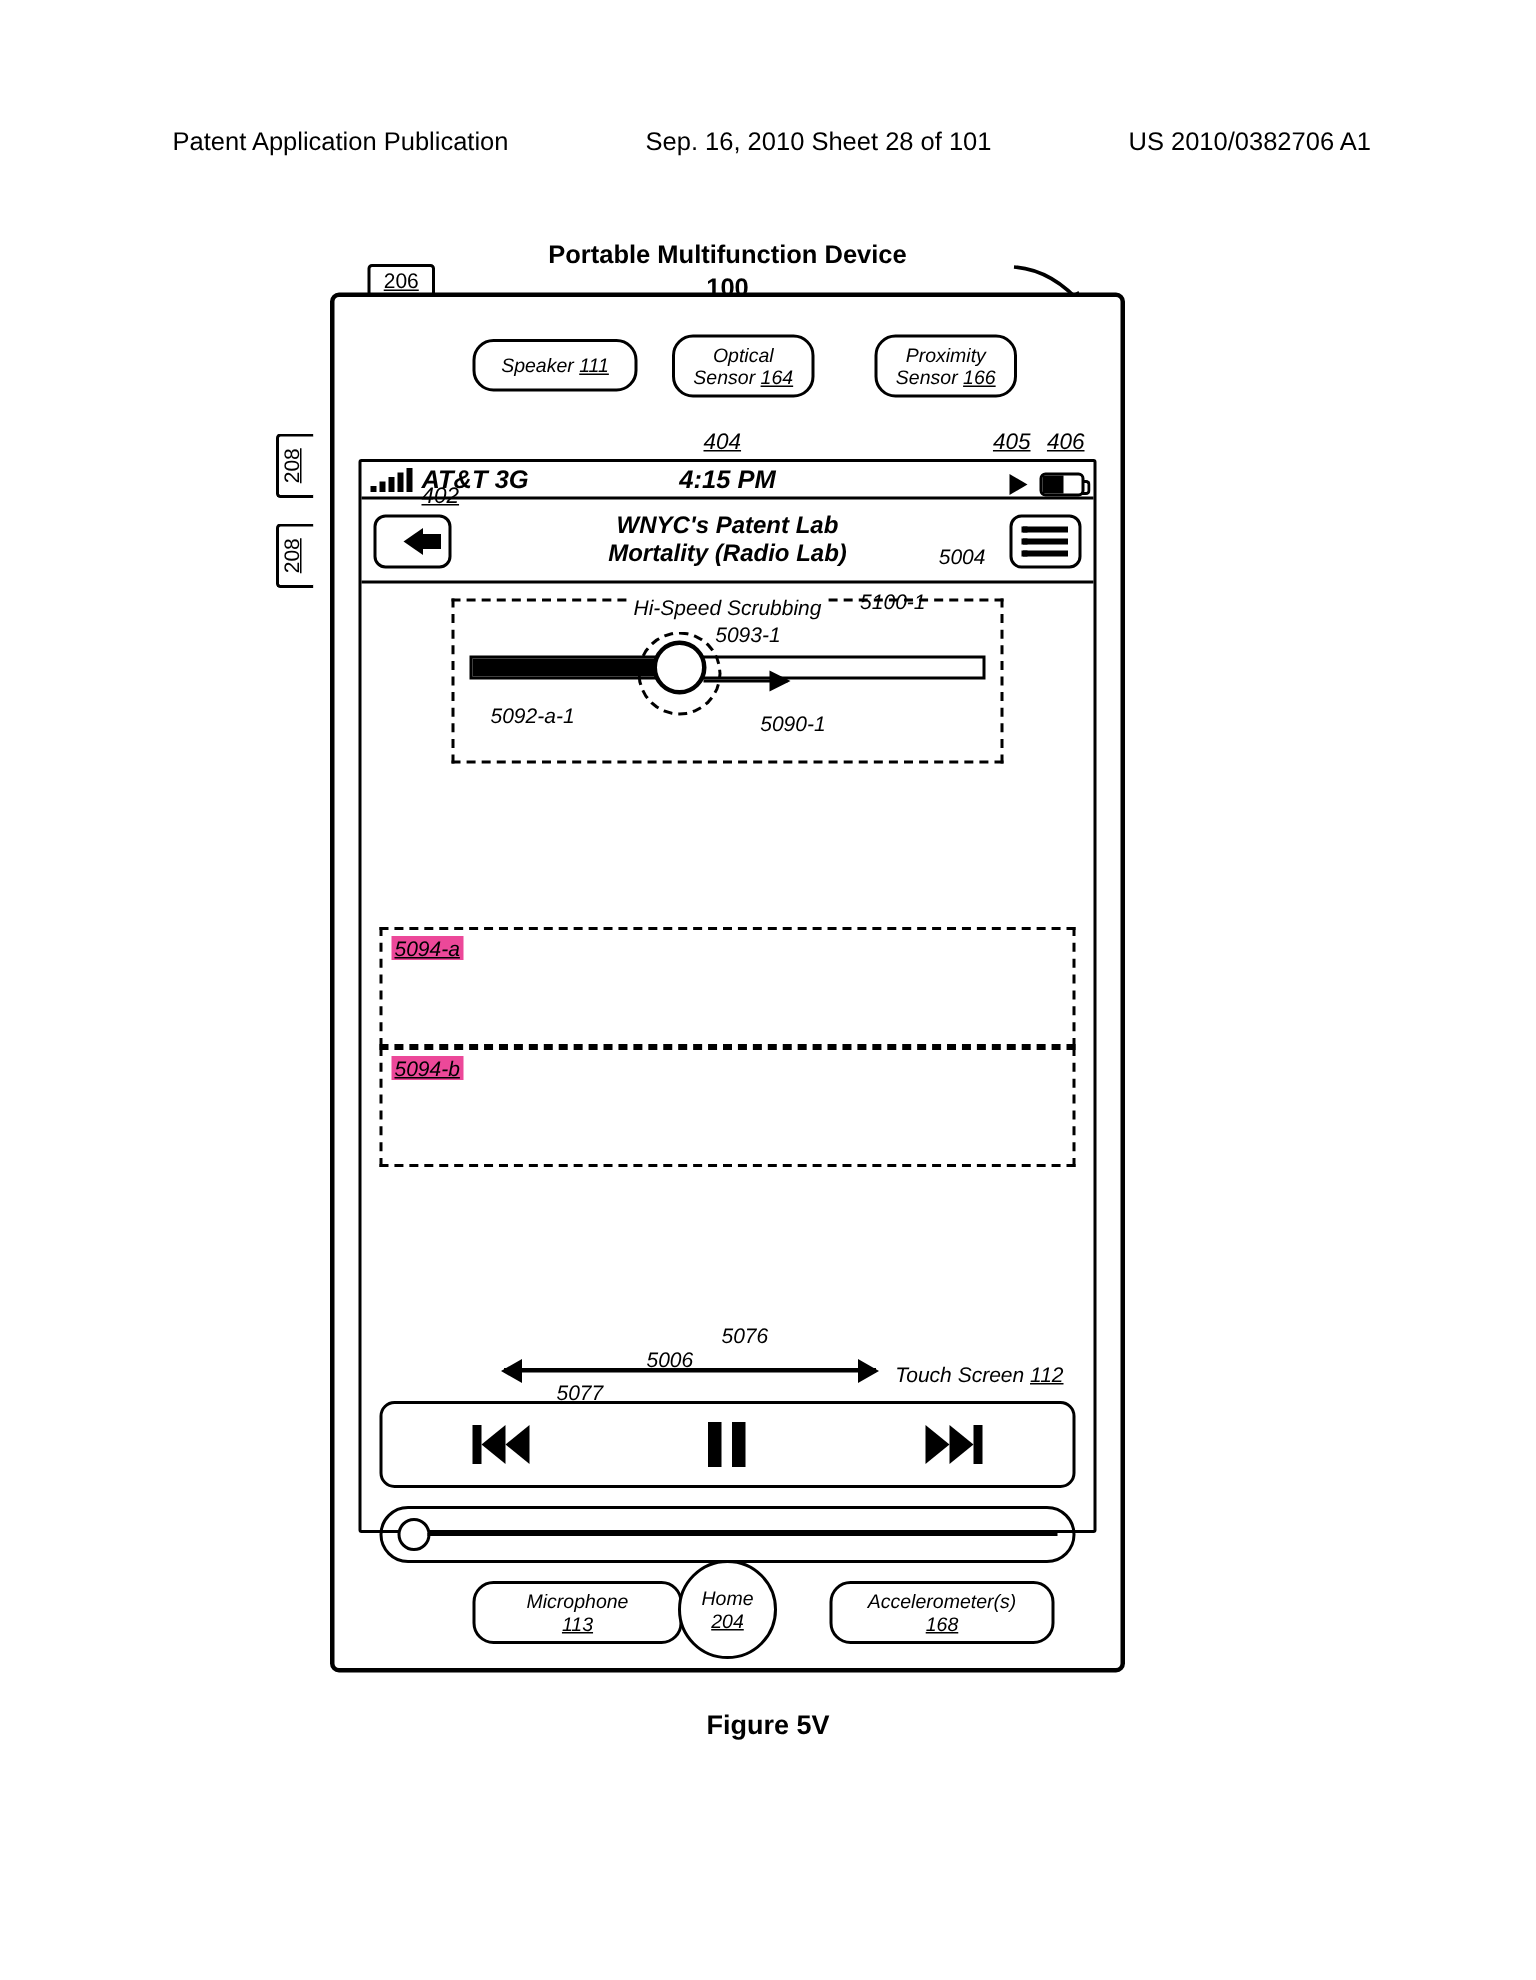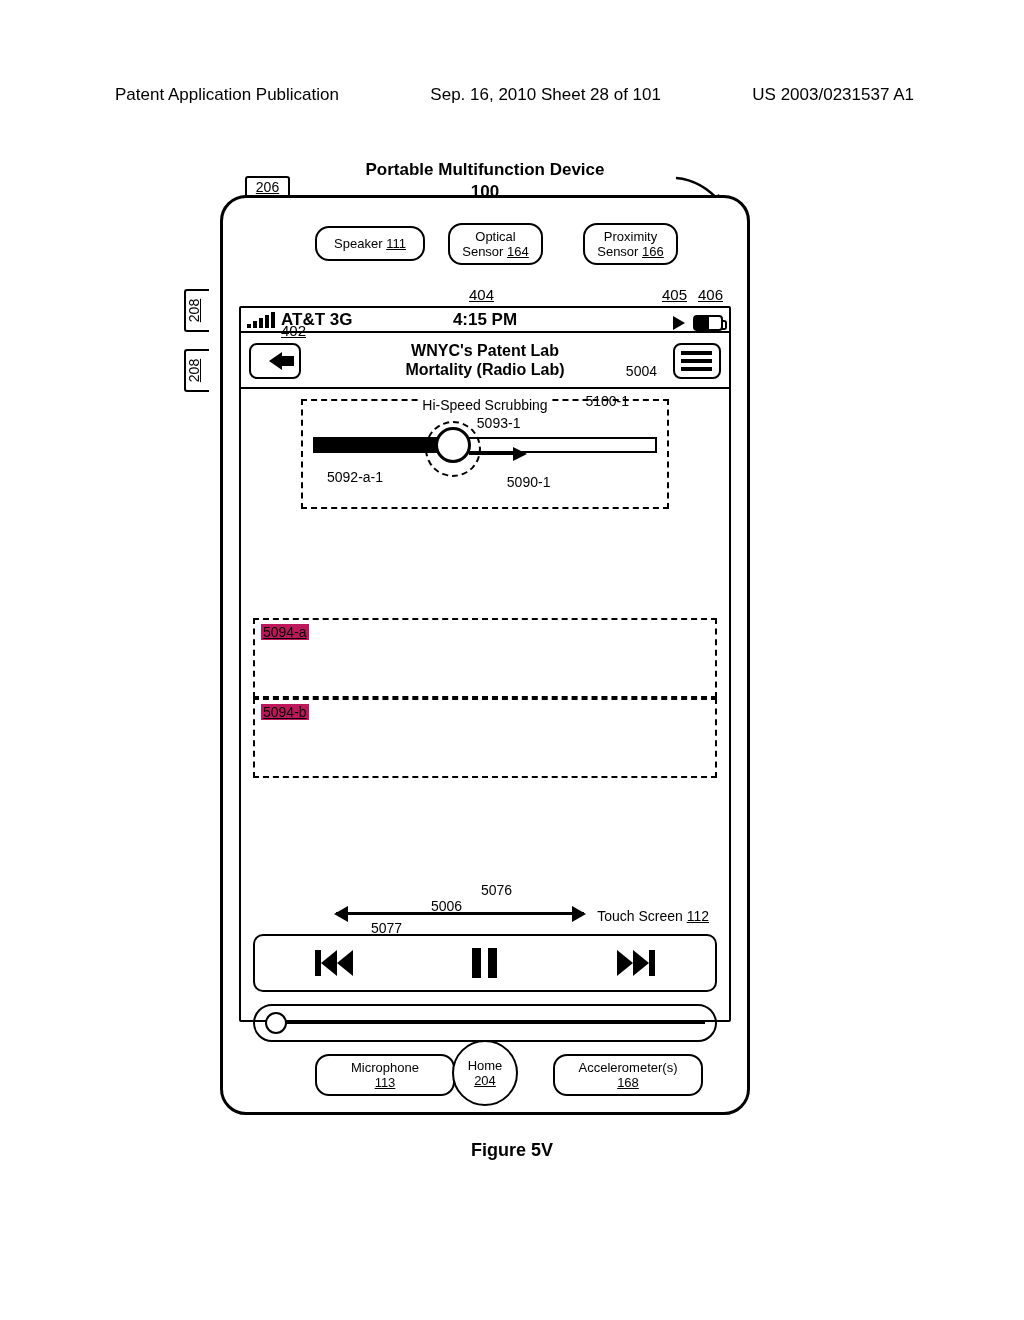--- a/index.html
+++ b/index.html
@@ -63,22 +63,23 @@
   }
 
   
   .device {
     position: absolute;
     top: 195px;
     left: 220px;
     width: 530px;
     height: 920px;
     border: 3px solid #000;
-    border-radius: 26px;
+    border-radius: 6px;
     background: #fff;
+    font-style: italic;
   }
 
   
   .top-pills { position: absolute; top: 25px; left: 0; right: 0; }
   .pill {
     position: absolute;
     border: 2px solid #000;
     border-radius: 14px;
     font-size: 13px;
     text-align: center;
@@ -209,21 +210,21 @@
   
   .co { position:absolute; font-size:14px; }
 
   
   .region-dash {
     position: absolute; left: 12px; right: 12px;
     border: 2px dashed #000;
   }
   .reg-a { top: 310px; height: 80px; }
   .reg-b { top: 390px; height: 80px; }
-  .reg-label { position:absolute; top: 4px; left: 6px; font-size:14px; background:#be185d; padding:0 2px;}
+  .reg-label { position:absolute; top: 4px; left: 6px; font-size:14px; background:#ec4899; padding:0 2px;}
   .reg-label span{ text-decoration: underline;}
 
   
   .arrow-row { position:absolute; top: 576px; left: 40px; right: 40px; height: 40px; }
   .long-arrow { position:absolute; top: 28px; left: 55px; right: 105px; height:3px; background:#000;}
   .long-arrow::before{content:"";position:absolute;left:-2px;top:-6px;width:0;height:0;border-right:14px solid #000;border-top:8px solid transparent;border-bottom:8px solid transparent;}
   .long-arrow::after{content:"";position:absolute;right:-2px;top:-6px;width:0;height:0;border-left:14px solid #000;border-top:8px solid transparent;border-bottom:8px solid transparent;}
 
   
   .transport {
@@ -272,21 +273,21 @@
 
   
   .lead { position:absolute; font-size:14px;}
 </style>
 </head>
 <body>
 
 <div class="page-header">
   <span class="left">Patent Application Publication</span>
   <span>Sep. 16, 2010  Sheet 28 of 101</span>
-  <span class="right">US 2003/0231537 A1</span>
+  <span class="right">US 2010/0382706 A1</span>
 </div>
 
 <div class="figure">
   <div class="fig-title">Portable Multifunction Device</div>
   <div class="fig-title" style="text-decoration:underline;margin-top:2px;">100</div>
 </div>
 
 <div class="tab-206"><span>206</span></div>
 
 <div class="side-208 side-208-a"><span>208</span></div>
@@ -352,21 +353,21 @@
 
     <div class="scrub-zone">
       <div class="scrub-dash"></div>
       <div class="scrub-label">Hi-Speed Scrubbing</div>
       <div class="progress-track">
         <div class="progress-fill"></div>
       </div>
       <div class="finger-dash"></div>
       <div class="thumb"></div>
       <div class="drag-arrow"></div>
-      <div class="co" style="top:-6px; right:40px;">5100-1</div>
+      <div class="co" style="top:-6px; right:52px;">5100-1</div>
       <div class="co" style="top:16px; left: calc(12px + 38% + 24px);">5093-1</div>
       <div class="co" style="top:42px; left: calc(12px + 38% + 54px); margin-top: 33px;">5090-1</div>
       <div class="co" style="top:70px; left: 26px;">5092-a-1</div>
     </div>
 
     <div class="region-dash reg-a">
       <div class="reg-label"><span>5094-a</span></div>
     </div>
     <div class="region-dash reg-b">
       <div class="reg-label"><span>5094-b</span></div>

